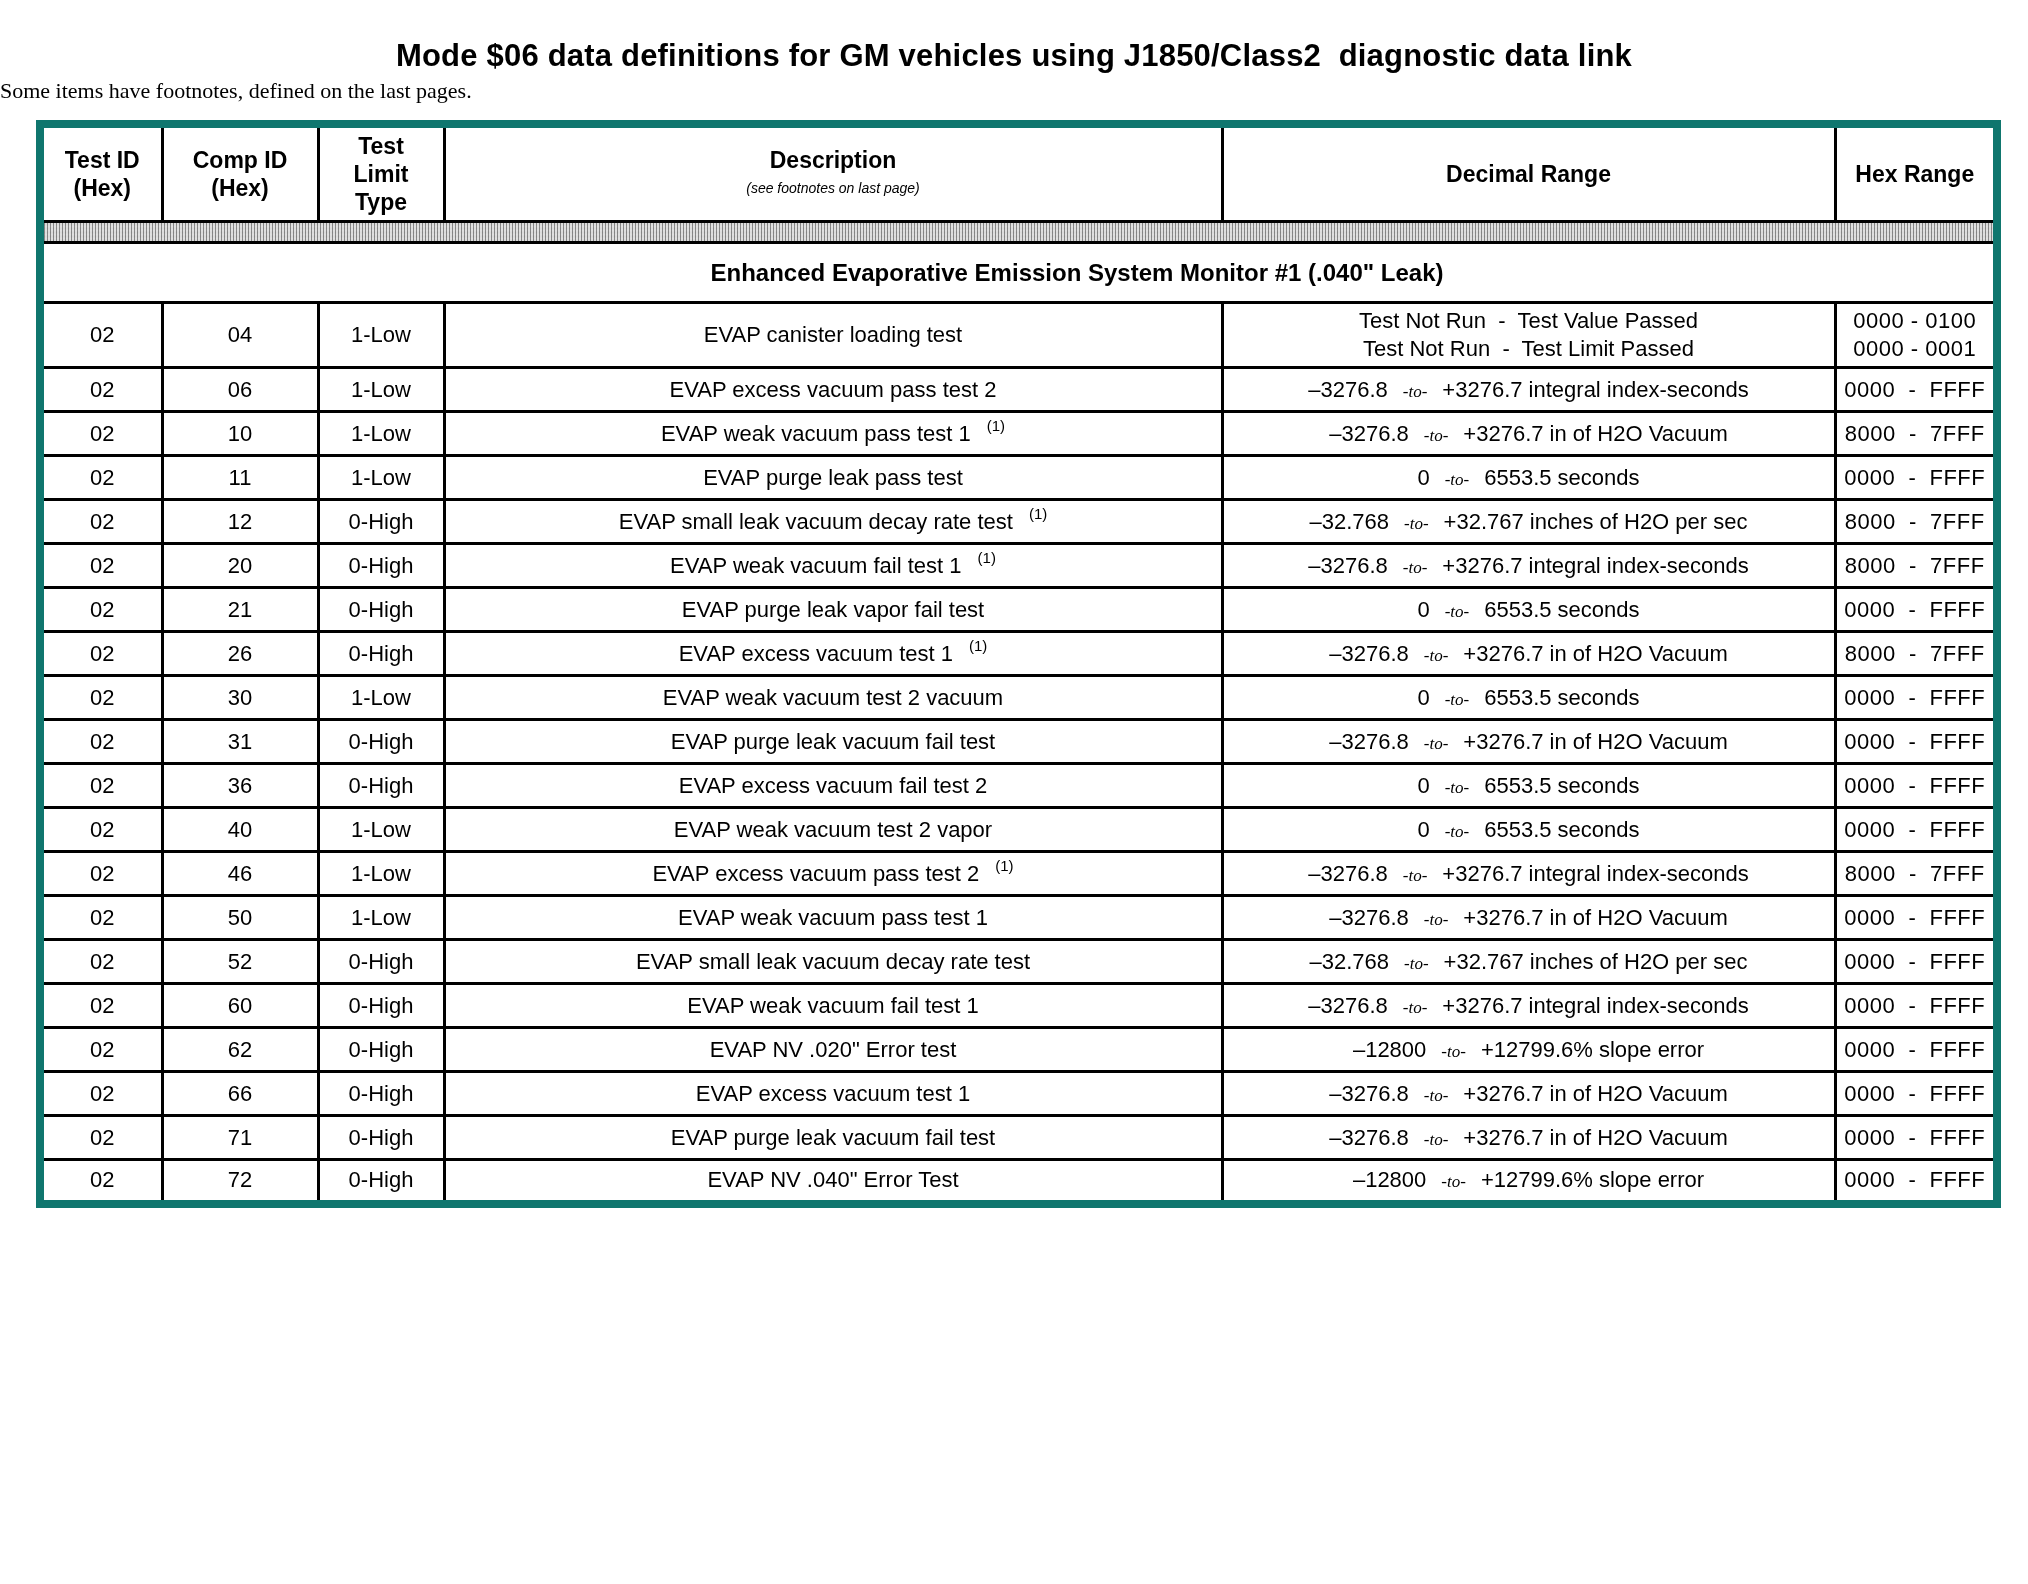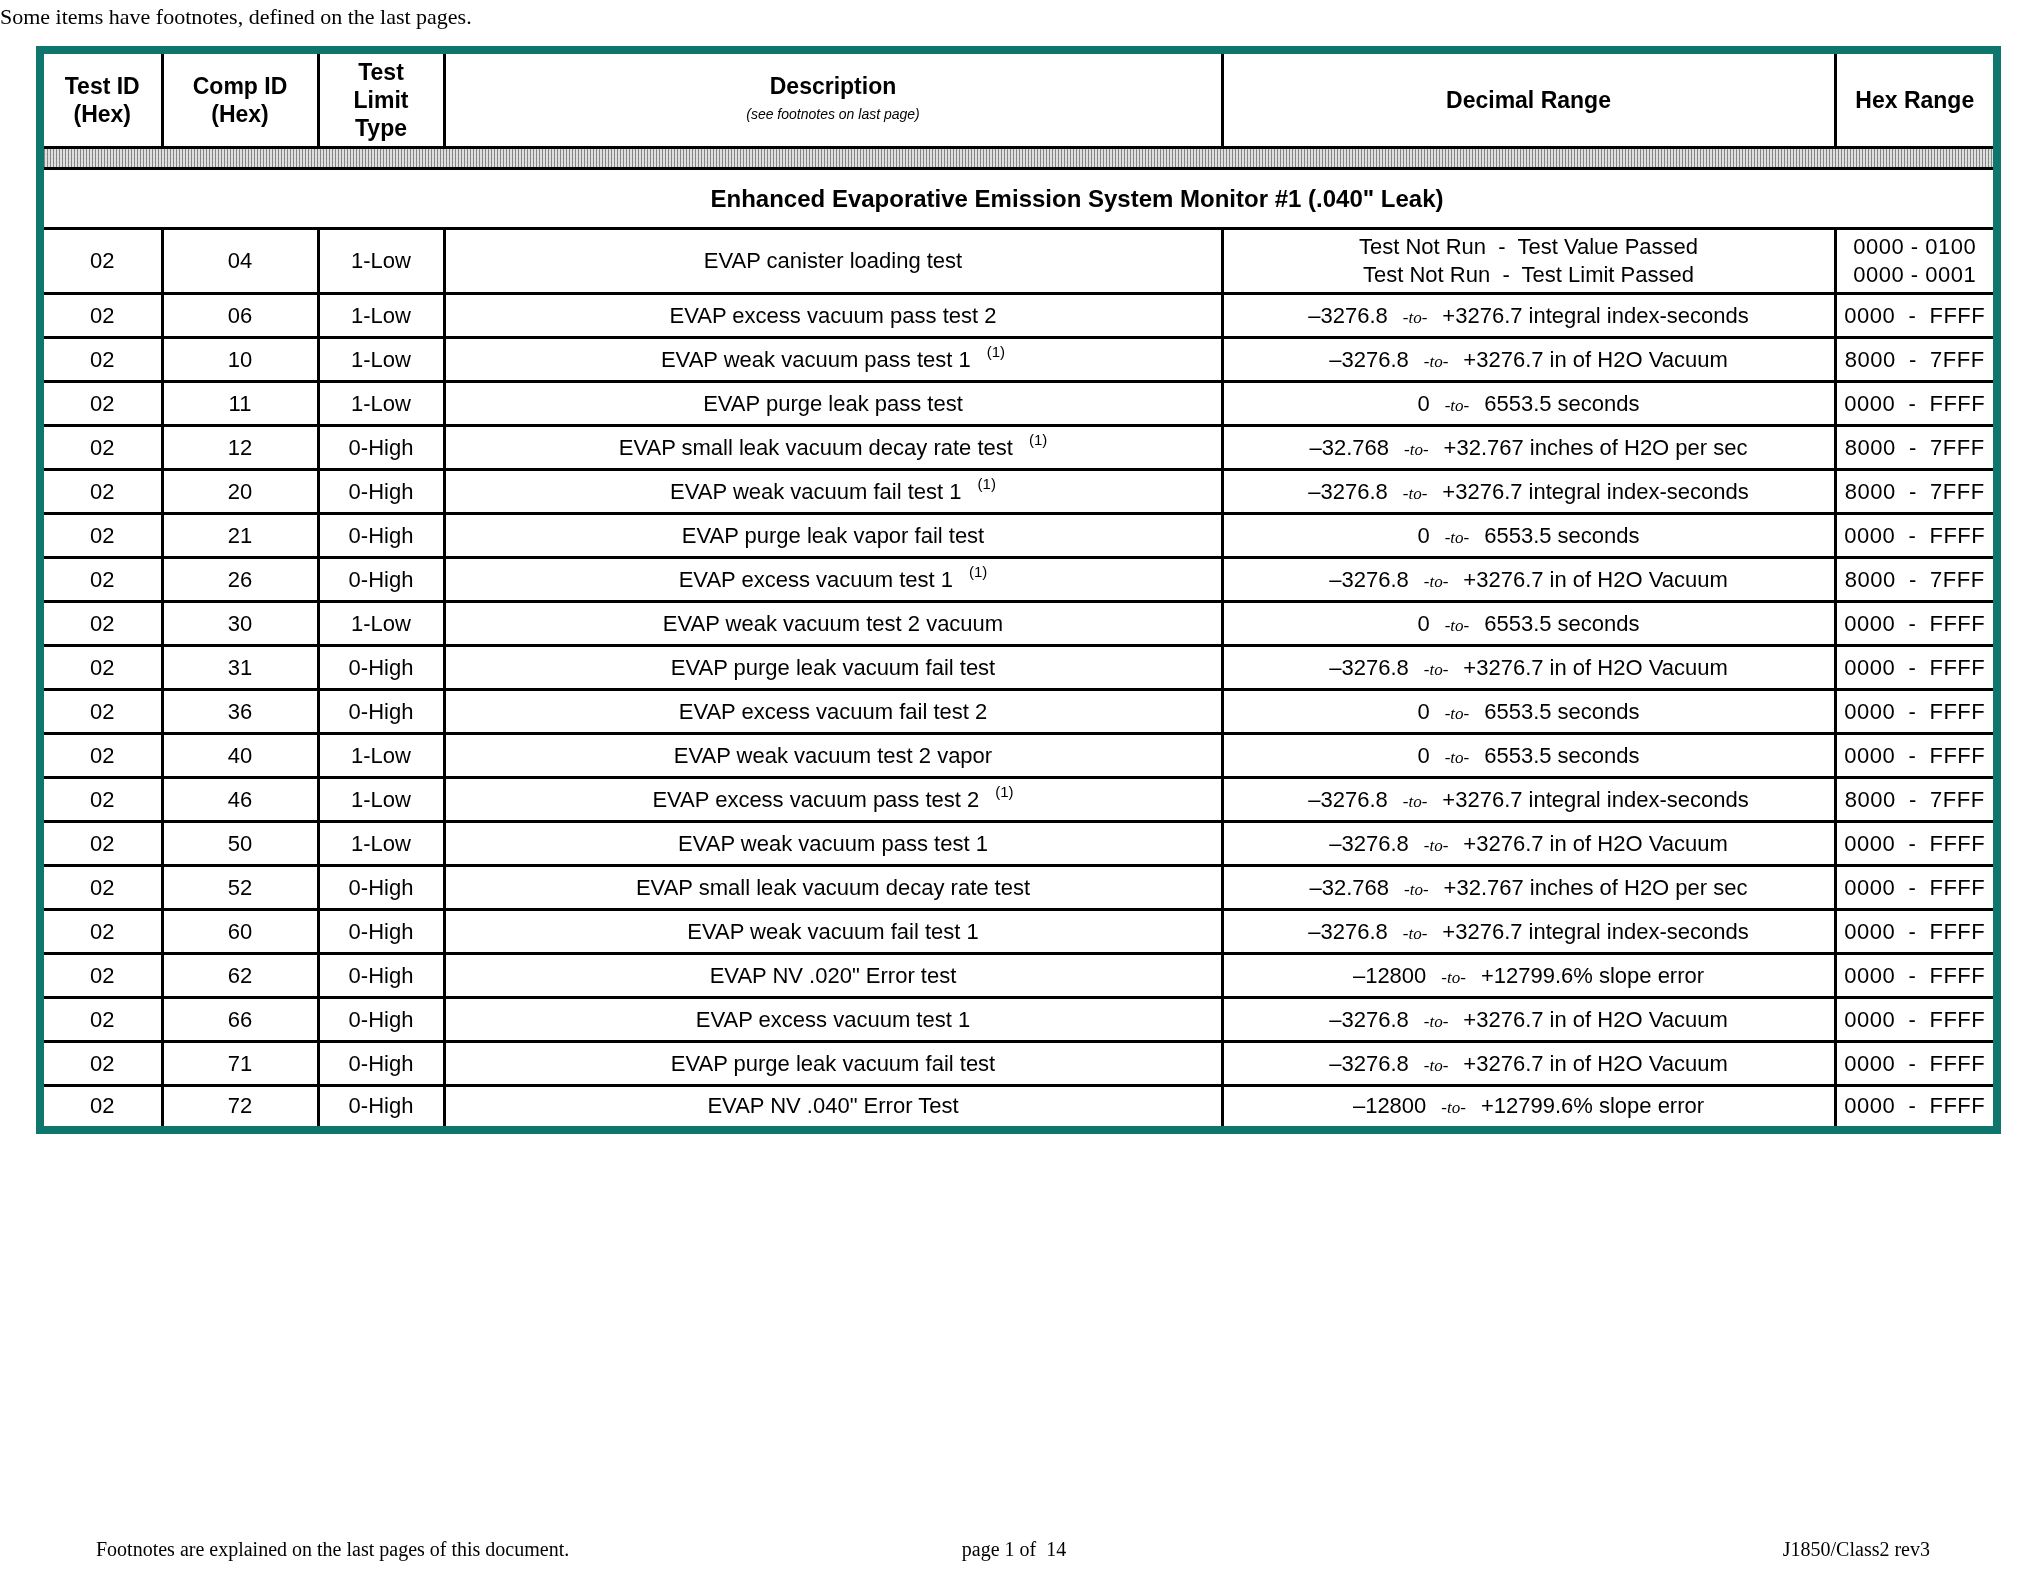--- a/index.html
+++ b/index.html
@@ -102,20 +102,21 @@
   }
   .f-left  { position: absolute; left: 96px;  white-space: pre; }
   .f-center{ position: absolute; left: 0; right: 0; text-align: center; white-space: pre; }
   .f-right { position: absolute; right: 98px; white-space: pre; }
 </style>
 </head>
 <body>
 
 <div class="page">
 
+  <h1 class="doc-title">Mode $06 data definitions for GM vehicles using J1850/Class2  diagnostic data link</h1>
   <div class="doc-subtitle">Some items have footnotes, defined on the last pages.</div>
 
   <table class="main-table">
     <colgroup>
       <col style="width:122px">
       <col style="width:156px">
       <col style="width:126px">
       <col style="width:778px">
       <col style="width:613px">
       <col style="width:162px">
@@ -311,19 +312,14 @@
           <td class="c-testid">02</td>
           <td class="c-compid">72</td>
           <td class="c-limit">0-High</td>
           <td class="c-desc"><span class="desc-text">EVAP NV .040" Error Test</span></td>
           <td class="c-decimal"><span>–12800</span><span class="to-conn">-to-</span><span>+12799.6% slope error</span></td>
           <td class="c-hex"><div class="hex-line">0000  -  FFFF</div></td>
         </tr>
       </tbody>
   </table>
 
-  <div class="footer">
-    <span class="f-left">Footnotes are explained on the last pages of this document.</span>
-    <span class="f-center">page 1 of  14</span>
-    <span class="f-right">J1850/Class2 rev3</span>
-  </div>
 
 </div>
 
 </body></html>

